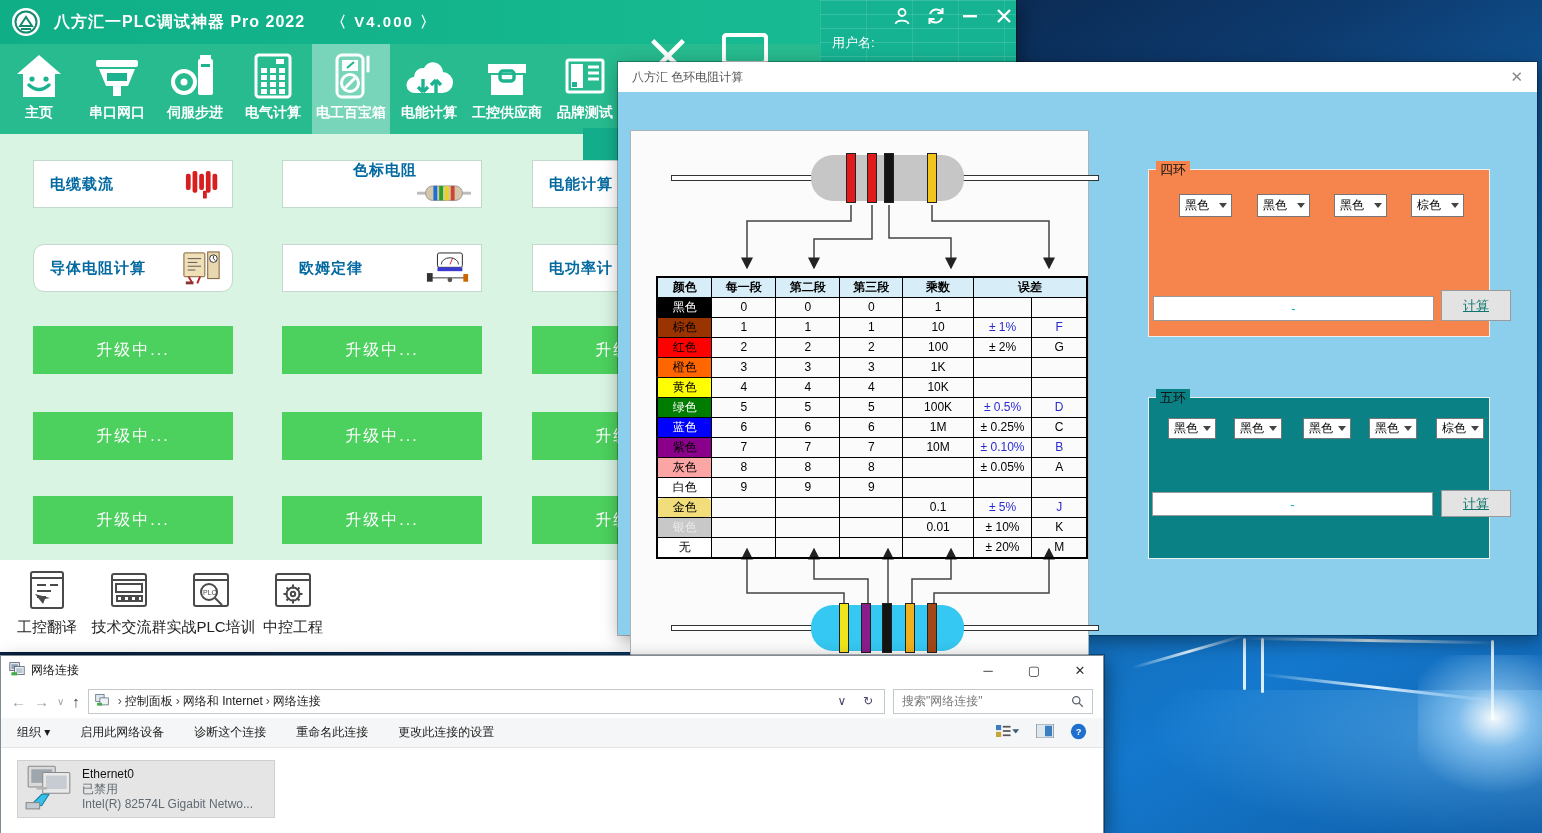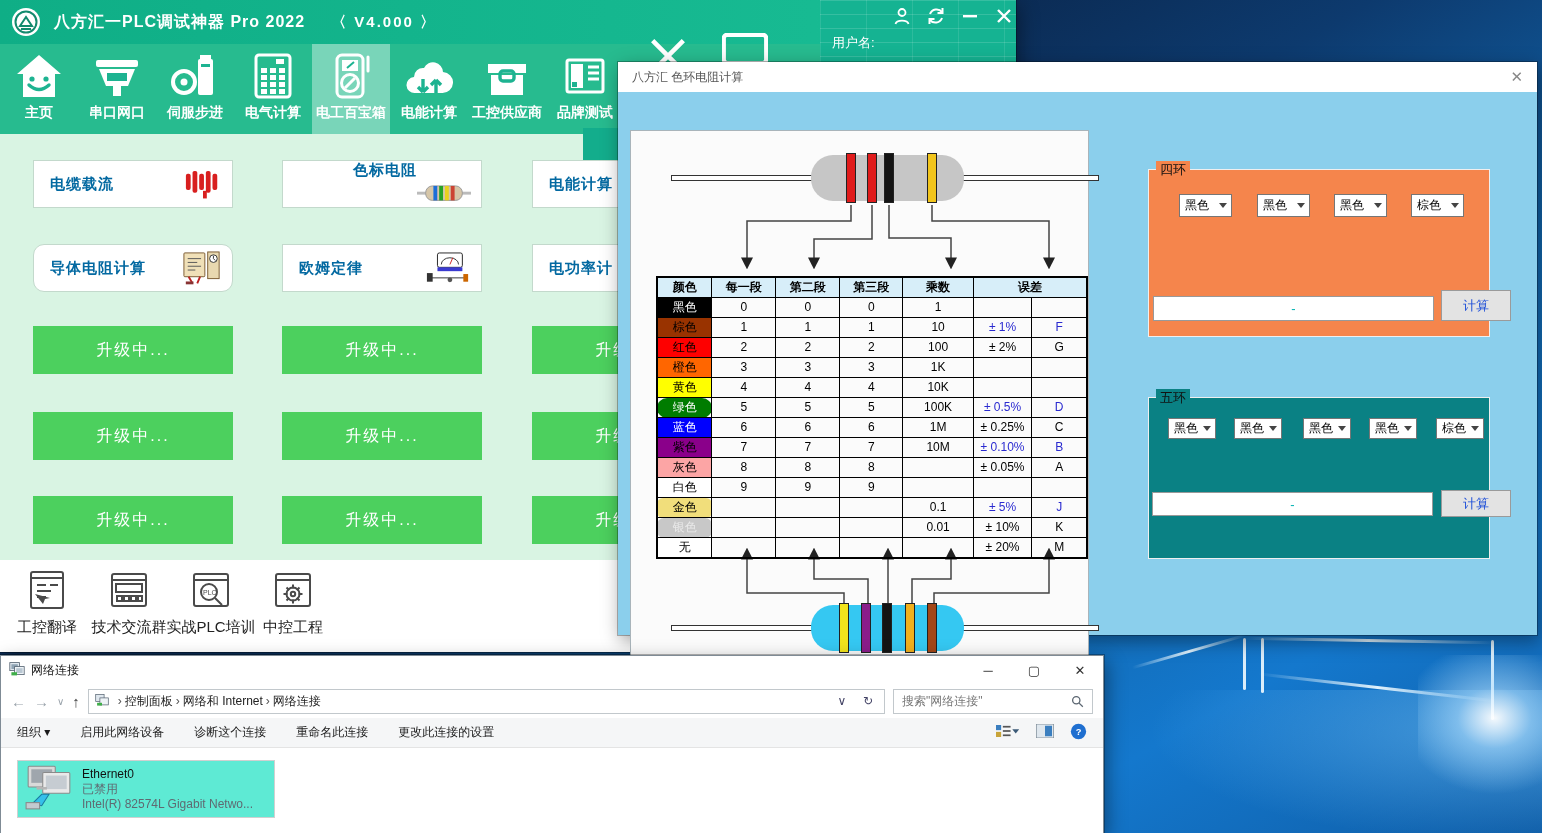--- a/index.html
+++ b/index.html
@@ -64,41 +64,41 @@
   #color-table th{background:#d7eef9;font-weight:bold;}
   .tol-blue{color:#2a2ad0;}
   
   .ring{position:absolute;left:530px;width:342px;border:1px solid #efefef;}
   #four-ring{top:77px;height:168px;background:#f5854c;}
   #five-ring{top:305px;height:162px;background:#0a8184;}
   .ring-label{position:absolute;top:-9px;left:7px;padding:0 4px;font-size:13px;color:#111;}
   .combo{position:absolute;background:#fff;border:1px solid #767676;display:flex;align-items:center;padding-left:5px;font-size:12px;color:#000;cursor:pointer;}
   .chev{width:0;height:0;border-left:4px solid transparent;border-right:4px solid transparent;border-top:5px solid #444;margin-left:auto;margin-right:4px;}
   .result{position:absolute;background:#fff;border:1px solid #999;display:flex;align-items:center;justify-content:center;font-size:13px;}
-  .calc-btn{position:absolute;background:#e3e3e3;border:1px solid #9a9a9a;font-size:13px;color:#1d4ed8;display:flex;align-items:center;justify-content:center;cursor:pointer;}
+  .calc-btn{position:absolute;background:#e3e3e3;border:1px solid #9a9a9a;font-size:13px;color:#0f766e;display:flex;align-items:center;justify-content:center;cursor:pointer;text-decoration:underline;}
   
   #net-window{left:0;top:655px;width:1104px;height:178px;background:#fff;border:1px solid #7f8b95;z-index:6;}
   .nt-bar{height:28px;display:flex;align-items:center;padding-left:8px;font-size:12px;color:#111;}
   .nt-bar .title{margin-left:6px;}
   .nt-ctrls{margin-left:auto;display:flex;height:100%;}
   .nt-ctrl{width:46px;height:100%;display:flex;align-items:center;justify-content:center;font-size:13px;color:#333;cursor:pointer;}
   .nt-addr{height:34px;display:flex;align-items:center;padding:0 10px;gap:8px;}
   .nav-arrow{font-size:15px;color:#9aa3ab;cursor:pointer;}
   .nav-arrow.dark{color:#444;}
   .addr-box{flex:1;height:25px;border:1px solid #c2c8cc;display:flex;align-items:center;padding:0 6px;gap:6px;font-size:12px;color:#222;}
   .crumb{cursor:pointer;white-space:nowrap;}
   .crumb-sep{color:#555;padding:0 3px;}
   .addr-btn{width:20px;text-align:center;color:#446;cursor:pointer;font-size:12px;}
   .search-box{width:200px;height:25px;border:1px solid #c2c8cc;display:flex;align-items:center;padding:0 8px;font-size:12px;color:#777;}
   .search-box svg{margin-left:auto;}
   .nt-tools{height:30px;background:#f5f6f7;border-bottom:1px solid #e4e4e4;display:flex;align-items:center;padding:0 16px;gap:30px;font-size:12px;color:#1a1a1a;}
   .nt-tool{cursor:pointer;white-space:nowrap;}
   .nt-right{margin-left:auto;display:flex;align-items:center;gap:16px;}
   .nt-body{position:relative;height:86px;background:#fff;}
-  .eth-item{position:absolute;left:16px;top:12px;width:258px;height:58px;background:#5eead4;border:1px solid #d0d0d0;display:flex;align-items:center;padding:0 6px;cursor:pointer;}
+  .eth-item{position:absolute;left:16px;top:12px;width:258px;height:58px;background:#e5e5e5;border:1px solid #d0d0d0;display:flex;align-items:center;padding:0 6px;cursor:pointer;}
   .eth-text{margin-left:8px;font-size:12px;line-height:15px;}
   .eth-name{color:#111;}
   .eth-sub{color:#5f6a72;}
 </style>
 </head>
 <body>
 
 <div id="desktop">
   <div class="cone"></div>
   <div class="beam" style="left:1243px;top:638px;width:3px;height:52px;background:rgba(240,250,255,.9);"></div>
@@ -492,21 +492,21 @@
             <tr>
               <td style="background:#ffff00;color:#000000;">黄色</td>
               <td>4</td>
               <td>4</td>
               <td>4</td>
               <td>10K</td>
               <td class=""></td>
               <td class=""></td>
             </tr>
             <tr>
-              <td style="background:#007c00;color:#ffffff;border-radius:10px;">绿色</td>
+              <td style="background:#007c00;color:#ffffff;">绿色</td>
               <td>5</td>
               <td>5</td>
               <td>5</td>
               <td>100K</td>
               <td class="tol-blue">± 0.5%</td>
               <td class="tol-blue">D</td>
             </tr>
             <tr>
               <td style="background:#0000fe;color:#ffffff;">蓝色</td>
               <td>6</td>
@@ -546,21 +546,21 @@
             <tr>
               <td style="background:#f1de7b;color:#000000;border-radius:6px;">金色</td>
               <td></td>
               <td></td>
               <td></td>
               <td>0.1</td>
               <td class="tol-blue">± 5%</td>
               <td class="tol-blue">J</td>
             </tr>
             <tr>
-              <td style="background:#c8c8c8;color:#e9e9e9;border-radius:7px;">银色</td>
+              <td style="background:#c8c8c8;color:#e9e9e9;">银色</td>
               <td></td>
               <td></td>
               <td></td>
               <td>0.01</td>
               <td class="">± 10%</td>
               <td class="">K</td>
             </tr>
             <tr>
               <td style="background:#ffffff;color:#000000;">无</td>
               <td></td>

